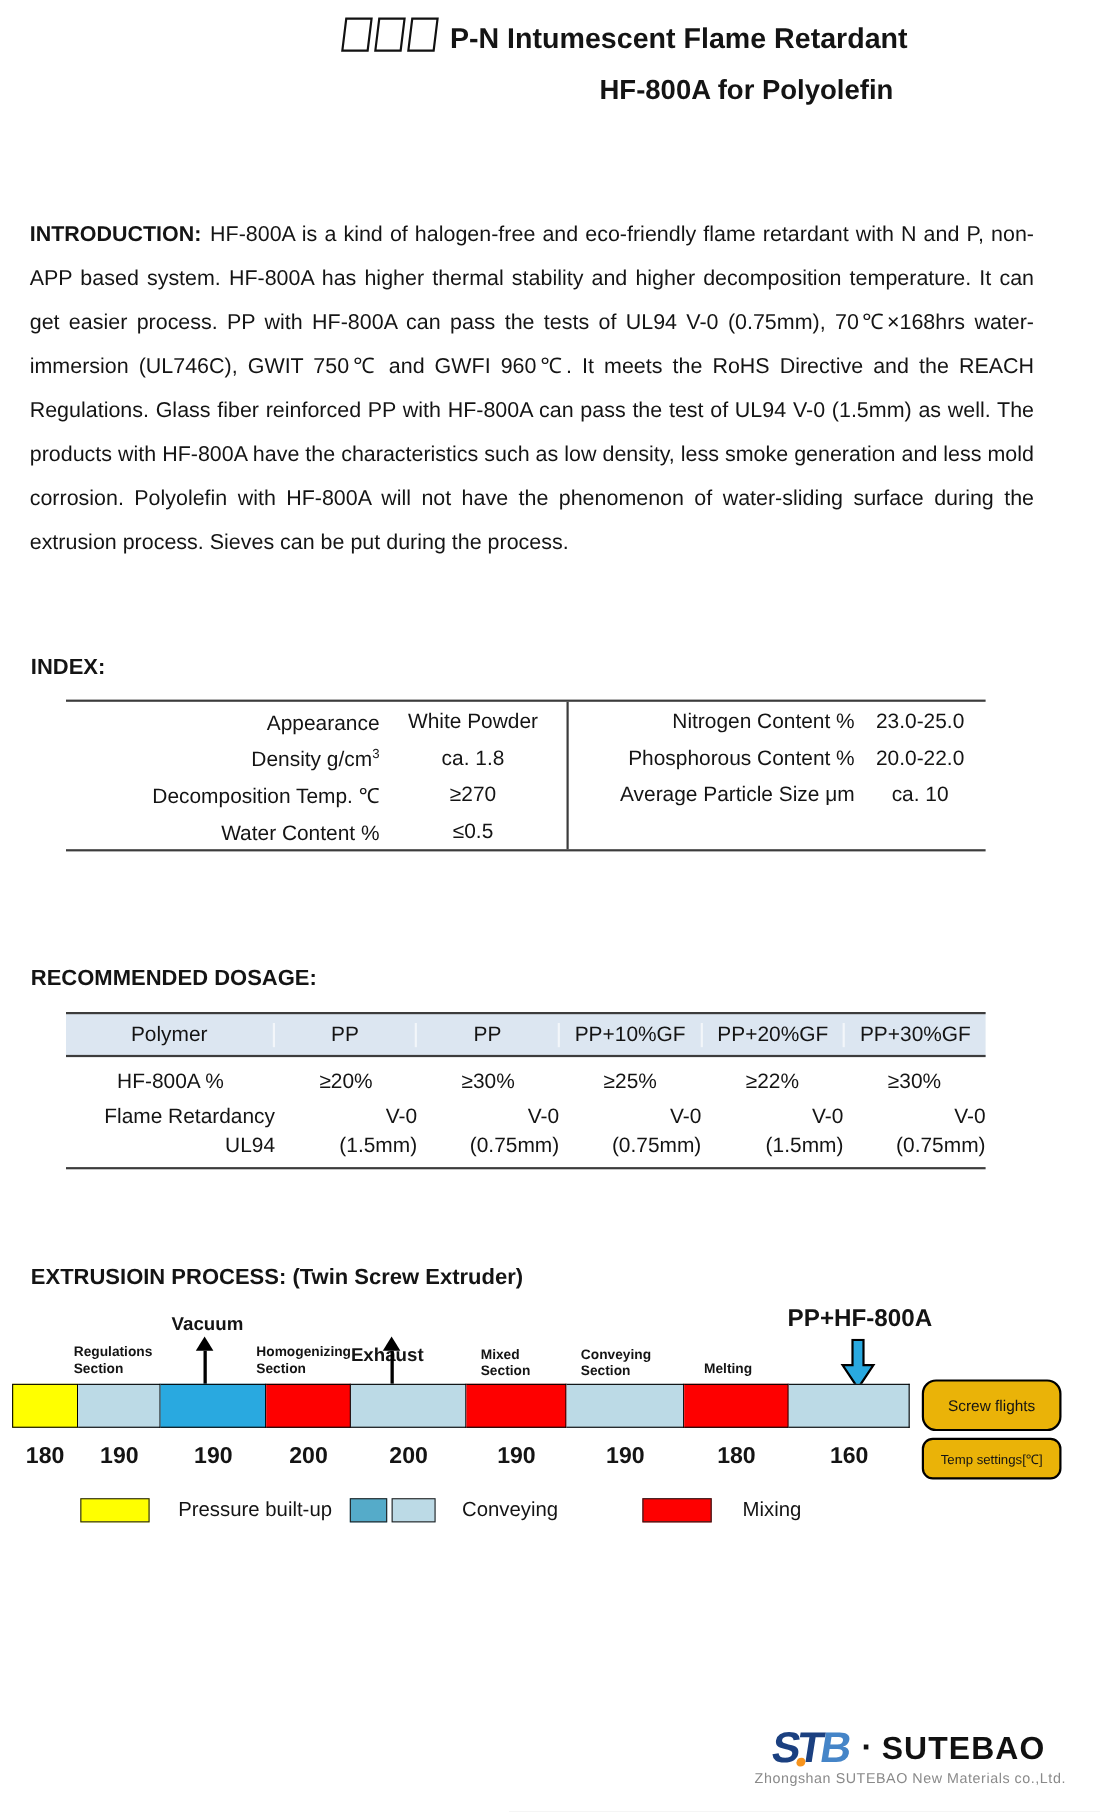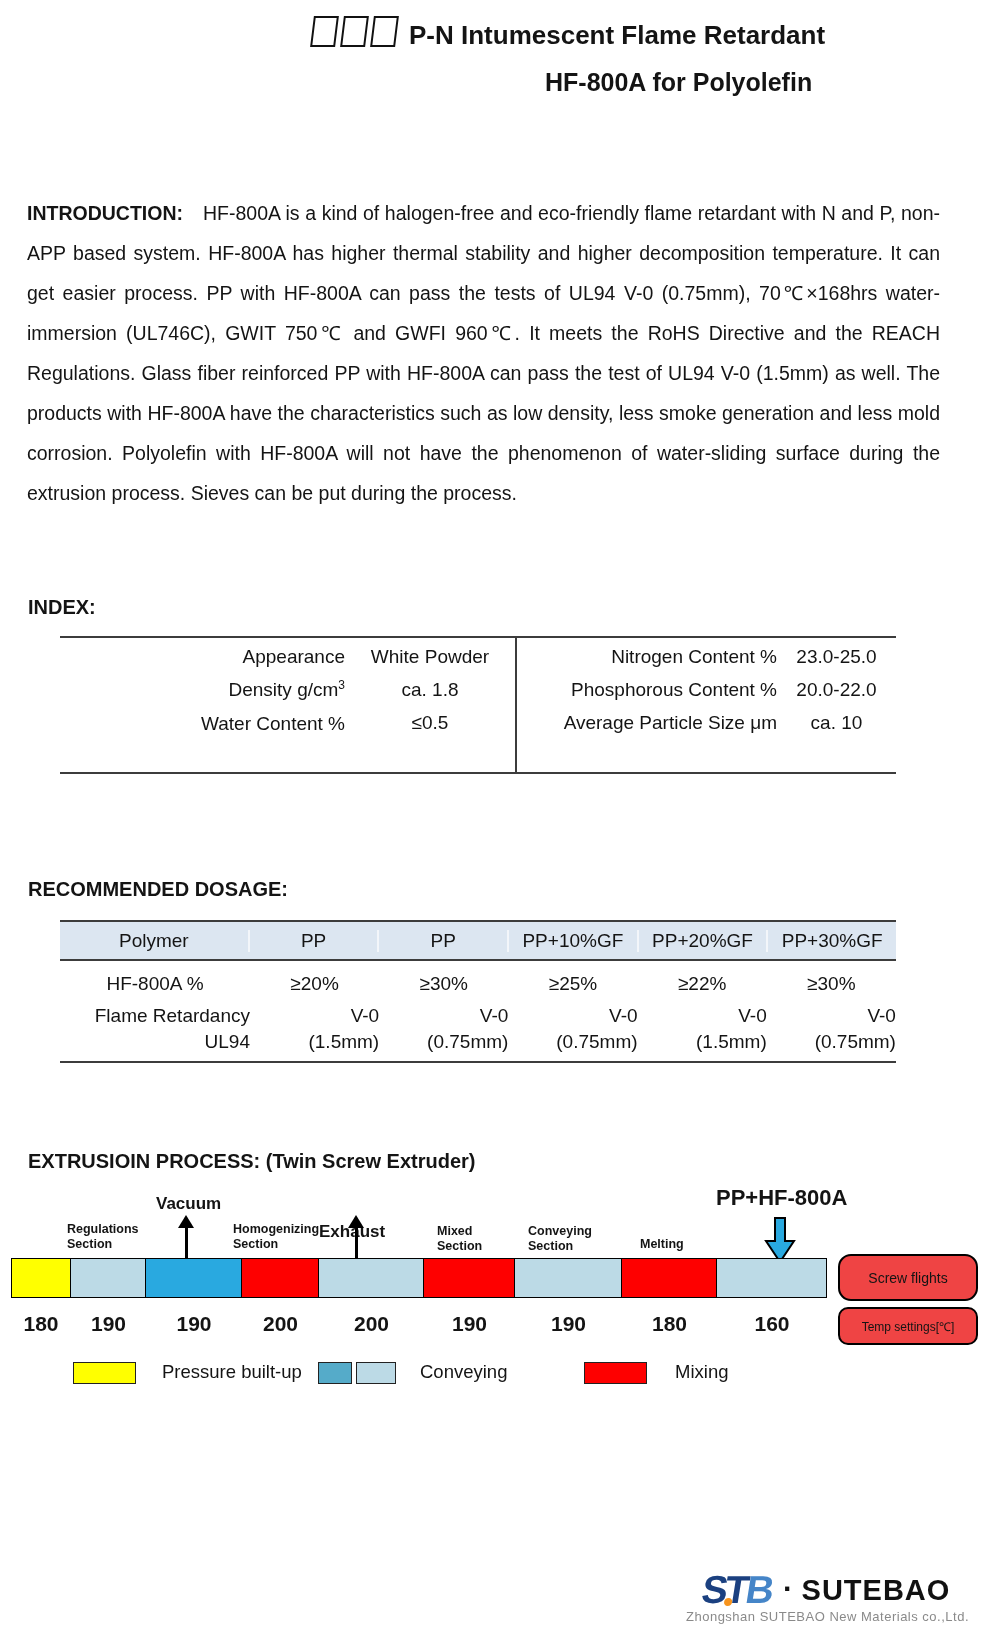--- a/index.html
+++ b/index.html
@@ -10,21 +10,21 @@
   }
   
   .t1{position:absolute; left:312px; top:16px; font-size:26px; font-weight:bold; white-space:nowrap;}
   .t2{position:absolute; left:545px; top:68px; font-size:25px; font-weight:bold; white-space:nowrap;}
   .tofu{display:inline-block; width:21px; height:27px; border:2.5px solid #111;
         transform:skewX(-7deg); margin-right:5px; vertical-align:-3px;}
   .tofu:last-of-type{margin-right:12px;}
   
   .intro{position:absolute; left:27px; top:173px; width:913px; font-size:19.5px;
          line-height:40px; text-align:justify;}
-  .intro b{padding-right:20px;}
+  .intro b{padding-right:8px;}
   
   .h2{position:absolute; left:28px; font-size:20px; font-weight:bold; white-space:nowrap;}
   .h-index{top:596px;}
   .h-dosage{top:878px;}
   .h-ext{top:1150px;}
   
   .index-table{position:absolute; left:60px; top:636px; width:836px; height:134px;
                border-top:2.5px solid #3c3c3c; border-bottom:2.5px solid #3c3c3c; font-size:19px;}
   .ix-left{position:absolute; left:0; top:2px; width:455px;}
   .ix-right{position:absolute; left:457px; top:2px; width:379px;}
@@ -62,21 +62,21 @@
                  border-bottom:13px solid #000;}
   .uparrow .stem{width:3px; height:30px; background:#000; margin:0 auto;}
   .arr-vac{left:178px; top:30px;}
   .arr-exh{left:348px; top:30px;}
   .feed-arrow{position:absolute; left:762px; top:32px;}
   .bar{position:absolute; left:11px; top:73px; display:flex; height:40px;}
   .seg{height:40px; border:1.5px solid #000; box-sizing:border-box;}
   .seg + .seg{border-left:none;}
   .temps{position:absolute; left:11px; top:127px; display:flex;}
   .temp{text-align:center; font-size:21px; font-weight:bold;}
-  .ybox{position:absolute; left:838px; width:140px; background:#ef4444; border:2.5px solid #000;
+  .ybox{position:absolute; left:838px; width:127px; background:#eab308; border:2.5px solid #000;
         display:flex; align-items:center; justify-content:center; box-sizing:border-box;}
   .ybox1{top:69px; height:47px; border-radius:13px; font-size:14px;}
   .ybox2{top:122px; height:38px; border-radius:10px; font-size:12px;}
   
   .legend{position:absolute; left:0; top:1360px; width:1000px; height:30px; font-size:18.5px;}
   .lg-sw{position:absolute; top:2px; height:22px; border:1.5px solid #222; box-sizing:border-box;}
   .lg-sw-yellow{left:73px;  width:63px;}
   .lg-sw-teal  {left:318px; width:34px;}
   .lg-sw-light {left:356px; width:40px;}
   .lg-sw-red   {left:584px; width:63px;}
@@ -112,20 +112,24 @@
     <div class="ix-left">
       <div class="irow">
         <span class="ilabel"><span>Appearance</span><sup></sup></span>
         <span class="ival">White Powder</span>
       </div>
       <div class="irow">
         <span class="ilabel"><span>Density g/cm</span><sup>3</sup></span>
         <span class="ival">ca. 1.8</span>
       </div>
       <div class="irow">
+        <span class="ilabel"><span>Decomposition Temp.  ℃</span><sup></sup></span>
+        <span class="ival">≥270</span>
+      </div>
+      <div class="irow">
         <span class="ilabel"><span>Water Content %</span><sup></sup></span>
         <span class="ival">≤0.5</span>
       </div>
     </div>
     <div class="ix-div"></div>
     <div class="ix-right">
       <div class="irow">
         <span class="ilabel">Nitrogen Content %</span>
         <span class="ival">23.0-25.0</span>
       </div>

